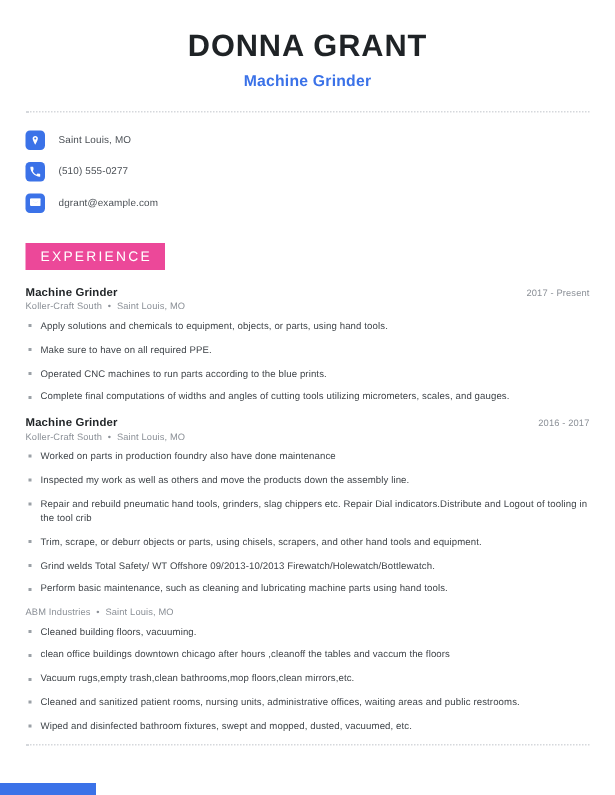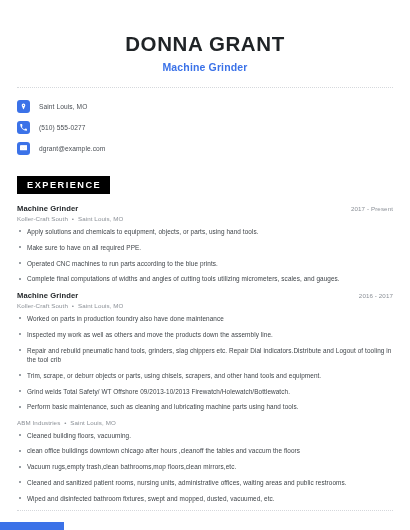--- a/index.html
+++ b/index.html
@@ -8,21 +8,21 @@
     height: 530px;
     background: #ffffff;
     font-family: "Liberation Sans", sans-serif;
     overflow: hidden;
   }
   .page {
     position: relative;
     width: 410px;
     height: 530px;
     background: #ffffff;
-    padding: 13px 17px;
+    padding: 0 17px;
   }
 
   
   .header {
     padding-top: 19px;
     text-align: center;
   }
   .full-name {
     font-size: 20.5px;
     font-weight: 700;
@@ -70,24 +70,24 @@
   .c-text {
     font-size: 6.6px;
     color: #4a4f55;
     letter-spacing: 0.1px;
   }
 
   
   .section { margin-top: 19px; }
   .section-badge {
     display: inline-block;
-    background: #000000;
+    background: #ec4899;
     color: #ffffff;
     font-size: 9.2px;
-    font-weight: 700;
+    font-weight: 400;
     letter-spacing: 1.5px;
     padding: 4px 9px 4px 10px;
   }
 
   
   .jobs { margin-top: 10px; }
   .job { margin-bottom: 7px; }
   .job-head {
     display: flex;
     justify-content: space-between;

